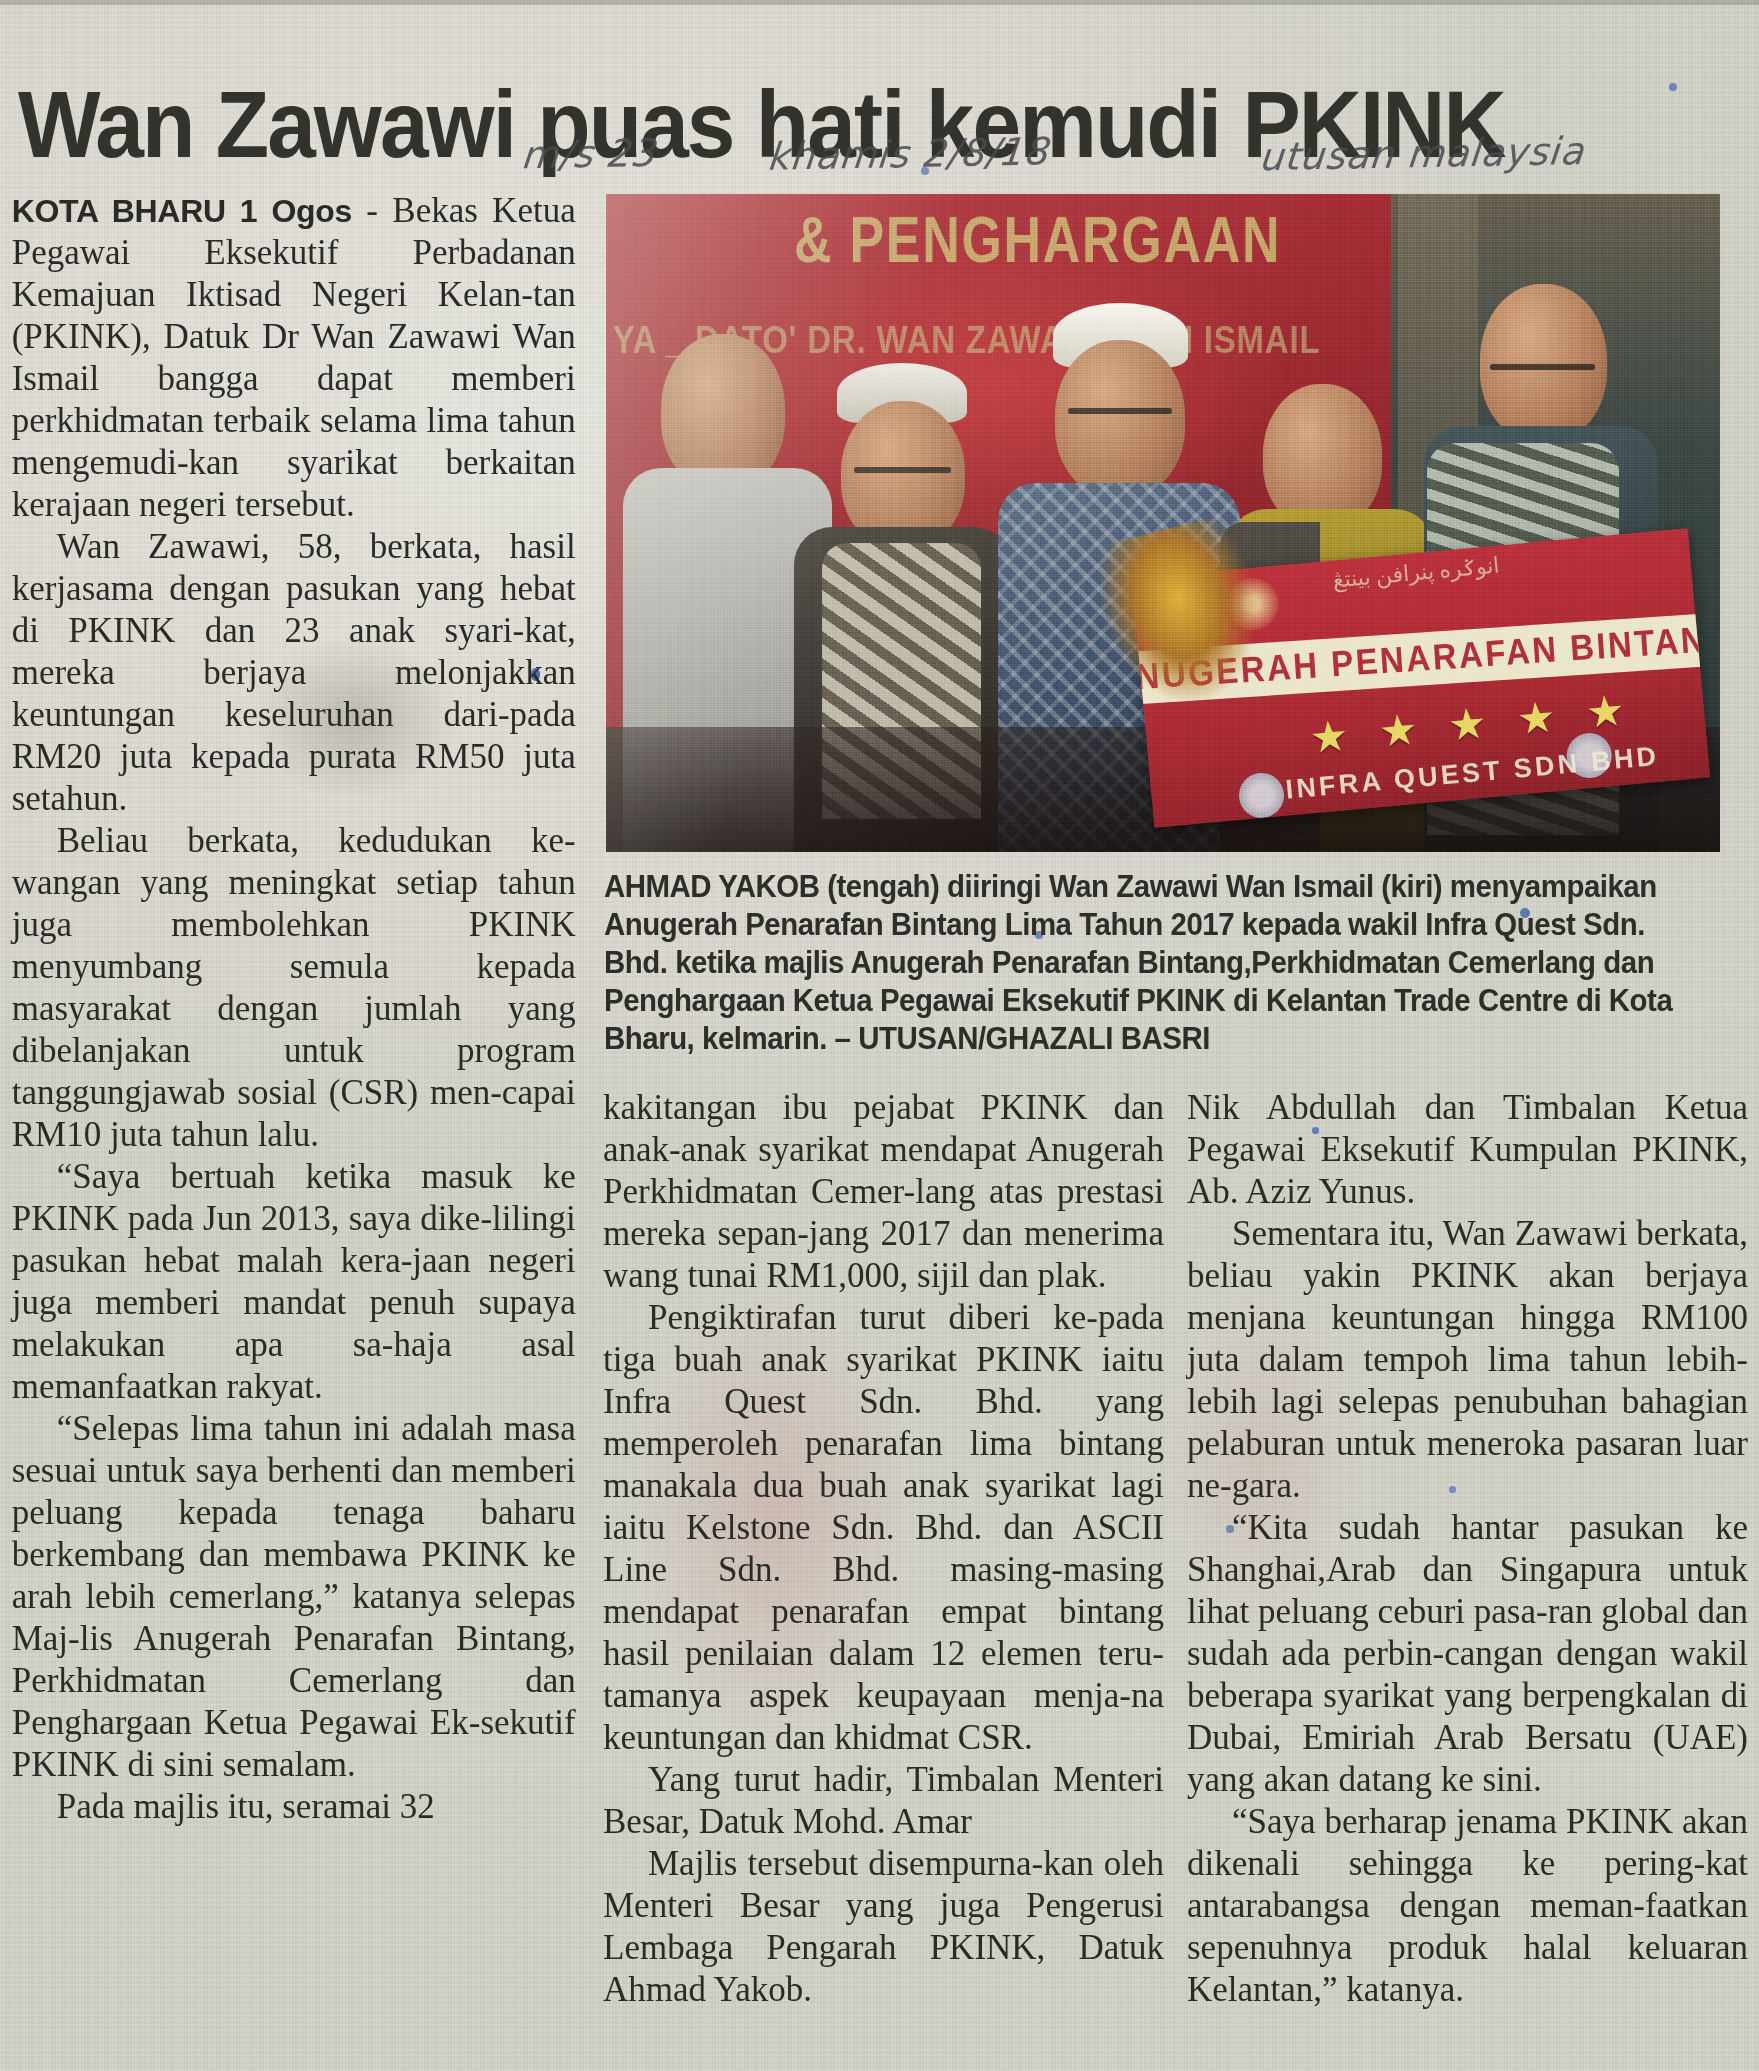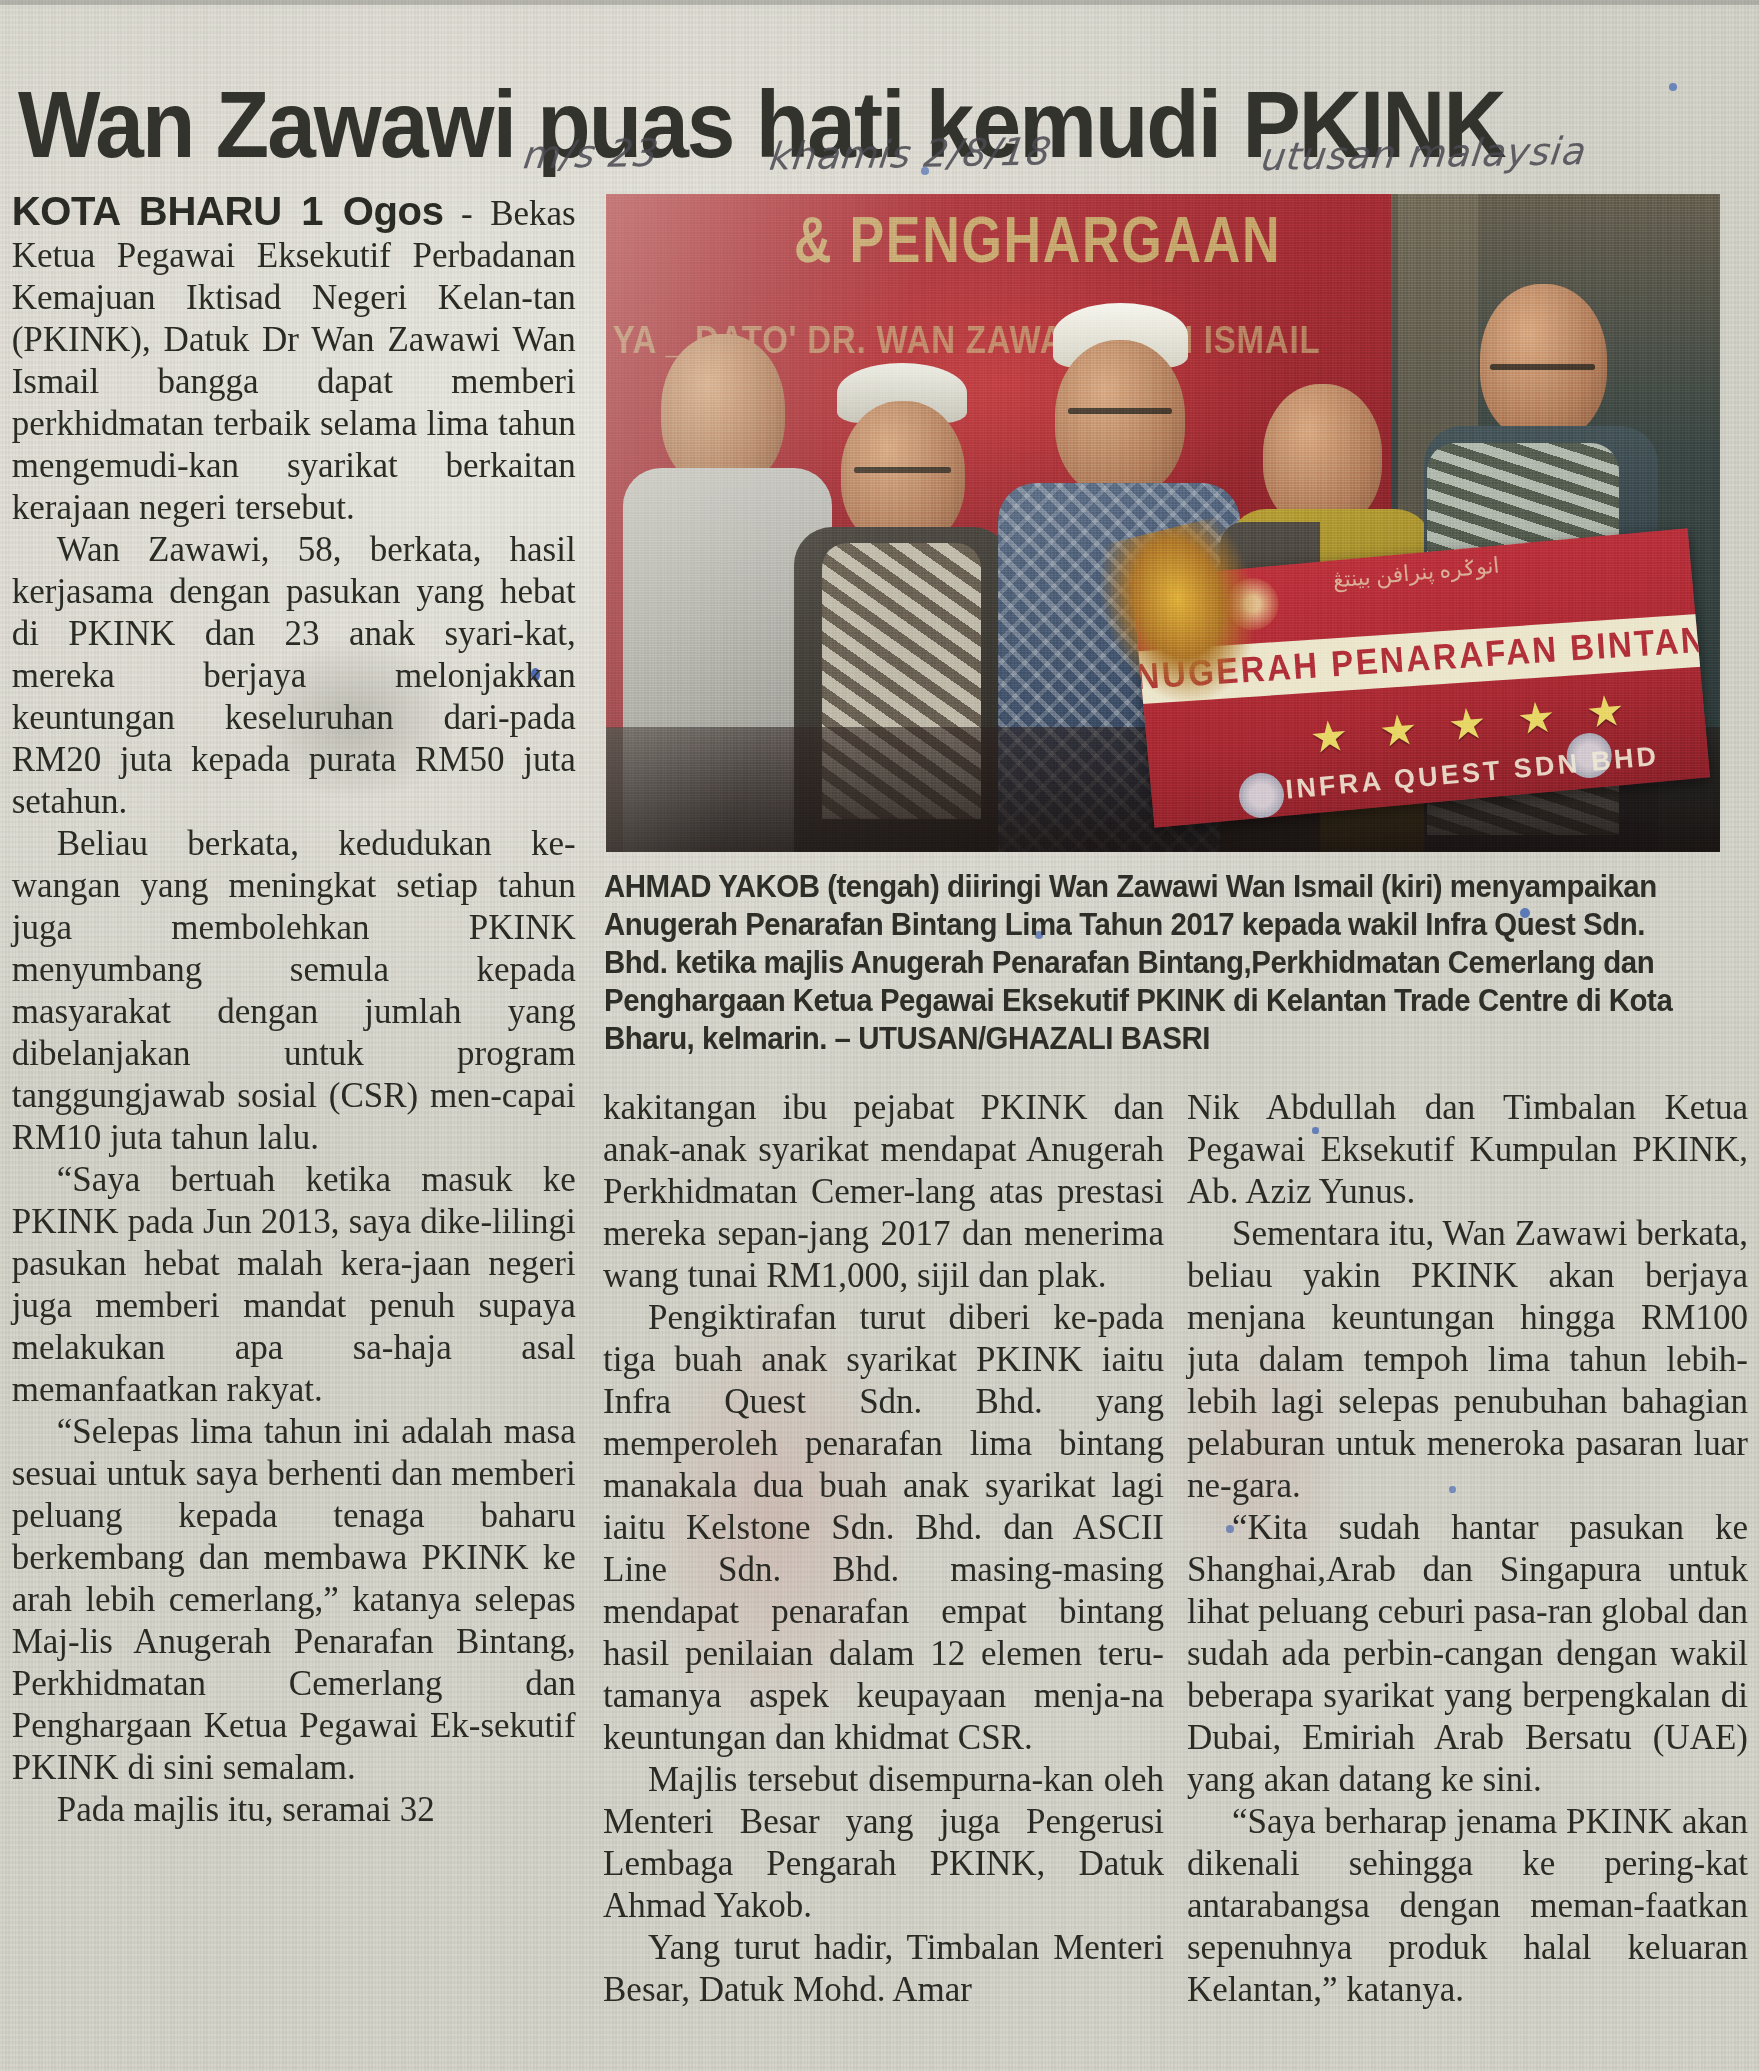--- a/index.html
+++ b/index.html
@@ -75,21 +75,21 @@
     hyphens:manual;
   }
   .col p{margin:0;text-indent:45px;}
   .col p.first{text-indent:0;}
   .col1{left:11.7px;top:190px;width:564px;}
   .col2{left:603px;top:1087px;font-family:Liberation Serif, serif;}
   .col3{left:1187px;top:1087px;}
   .dateline{
     font-family:"Liberation Sans", sans-serif;
     font-weight:700;
-    font-size:40px;
+    font-size:32px;
     letter-spacing:-0.3px;
   }
 
   
   .photo{
     position:absolute;left:606px;top:194px;width:1114px;height:658px;
     overflow:hidden;
     background:#5e4a42;
     z-index:3;
   }
@@ -324,22 +324,22 @@
     <p>Wan Zawawi, 58, berkata, hasil kerjasama dengan pasukan yang hebat di PKINK dan 23 anak syari-kat, mereka berjaya melonjakkan keuntungan keseluruhan dari-pada RM20 juta kepada purata RM50 juta setahun.</p>
     <p>Beliau berkata, kedudukan ke-wangan yang meningkat setiap tahun juga membolehkan PKINK menyumbang semula kepada masyarakat dengan jumlah yang dibelanjakan untuk program tanggungjawab sosial (CSR) men-capai RM10 juta tahun lalu.</p>
     <p>“Saya bertuah ketika masuk ke PKINK pada Jun 2013, saya dike-lilingi pasukan hebat malah kera-jaan negeri juga memberi mandat penuh supaya melakukan apa sa-haja asal memanfaatkan rakyat.</p>
     <p>“Selepas lima tahun ini adalah masa sesuai untuk saya berhenti dan memberi peluang kepada tenaga baharu berkembang dan membawa PKINK ke arah lebih cemerlang,” katanya selepas Maj-lis Anugerah Penarafan Bintang, Perkhidmatan Cemerlang dan Penghargaan Ketua Pegawai Ek-sekutif PKINK di sini semalam.</p>
     <p>Pada majlis itu, seramai 32</p>
   </div>
 
   <div class="col col2">
     <p class="first">kakitangan ibu pejabat PKINK dan anak-anak syarikat mendapat Anugerah Perkhidmatan Cemer-lang atas prestasi mereka sepan-jang 2017 dan menerima wang tunai RM1,000, sijil dan plak.</p>
     <p>Pengiktirafan turut diberi ke-pada tiga buah anak syarikat PKINK iaitu Infra Quest Sdn. Bhd. yang memperoleh penarafan lima bintang manakala dua buah anak syarikat lagi iaitu Kelstone Sdn. Bhd. dan ASCII Line Sdn. Bhd. masing-masing mendapat penarafan empat bintang hasil penilaian dalam 12 elemen teru-tamanya aspek keupayaan menja-na keuntungan dan khidmat CSR.</p>
+    <p>Yang turut hadir, Timbalan Menteri Besar, Datuk Mohd. Amar</p>
     <p>Majlis tersebut disempurna-kan oleh Menteri Besar yang juga Pengerusi Lembaga Pengarah PKINK, Datuk Ahmad Yakob.</p>
-    <p>Yang turut hadir, Timbalan Menteri Besar, Datuk Mohd. Amar</p>
   </div>
 
   <div class="col col3">
     <p class="first">Nik Abdullah dan Timbalan Ketua Pegawai Eksekutif Kumpulan PKINK, Ab. Aziz Yunus.</p>
     <p>Sementara itu, Wan Zawawi berkata, beliau yakin PKINK akan berjaya menjana keuntungan hingga RM100 juta dalam tempoh lima tahun lebih-lebih lagi selepas penubuhan bahagian pelaburan untuk meneroka pasaran luar ne-gara.</p>
     <p>“Kita sudah hantar pasukan ke Shanghai,Arab dan Singapura untuk lihat peluang ceburi pasa-ran global dan sudah ada perbin-cangan dengan wakil beberapa syarikat yang berpengkalan di Dubai, Emiriah Arab Bersatu (UAE) yang akan datang ke sini.</p>
     <p>“Saya berharap jenama PKINK akan dikenali sehingga ke pering-kat antarabangsa dengan meman-faatkan sepenuhnya produk halal keluaran Kelantan,” katanya.</p>
   </div>
 
 </div>

